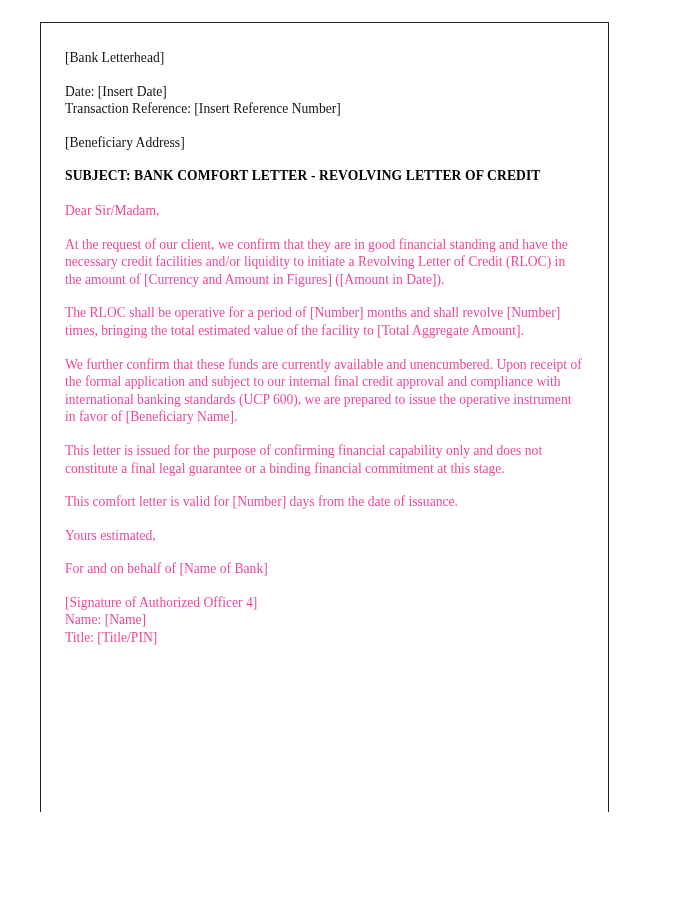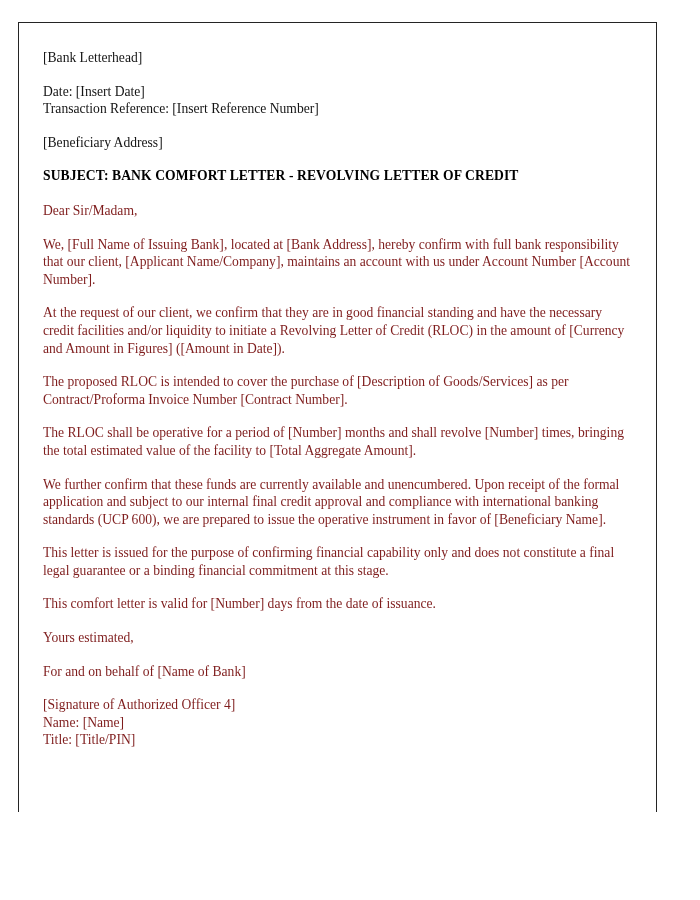--- a/index.html
+++ b/index.html
@@ -10,23 +10,23 @@
   body {
     width: 700px;
     height: 900px;
     overflow: hidden;
     font-family: "Liberation Serif", "DejaVu Serif", serif;
     color: #1a1a1a;
   }
 
   .page-sheet {
     position: absolute;
-    left: 18px;
+    left: 40px;
     top: 22px;
-    width: 639px;   
+    width: 569px;   
     height: 790px;  
     box-sizing: border-box;
     border-left: 1.6px solid #242424;
     border-right: 1.6px solid #242424;
     border-top: 1.6px solid #242424;
     border-bottom: none;
     background: #ffffff;
     overflow: hidden;
   }
 
@@ -52,21 +52,21 @@
     line-height: 17.6px;
     letter-spacing: 0.1px;
     margin: 0 0 17px 0;
     color: #000000;
   }
 
   .para {
     font-size: 13.6px;
     line-height: 17.6px;
     margin: 0 0 16px 0;
-    color: #7f1d1d;
+    color: #ec4899;
   }
 
   .sig-block .line {
     display: block;
   }
 </style>
 </head>
 <body>
 
 <div class="page-sheet">
@@ -82,23 +82,21 @@
     </div>
 
     <div class="block">
       <span class="line">[Beneficiary Address]</span>
     </div>
 
     <div class="subject-line">SUBJECT: BANK COMFORT LETTER - REVOLVING LETTER OF CREDIT</div>
 
     <div class="para">Dear Sir/Madam,</div>
 
-    <div class="para">We, [Full Name of Issuing Bank], located at [Bank Address], hereby confirm with full bank responsibility that our client, [Applicant Name/Company], maintains an account with us under Account Number [Account Number].</div>
     <div class="para">At the request of our client, we confirm that they are in good financial standing and have the necessary credit facilities and/or liquidity to initiate a Revolving Letter of Credit (RLOC) in the amount of [Currency and Amount in Figures] ([Amount in Date]).</div>
-    <div class="para">The proposed RLOC is intended to cover the purchase of [Description of Goods/Services] as per Contract/Proforma Invoice Number [Contract Number].</div>
     <div class="para">The RLOC shall be operative for a period of [Number] months and shall revolve [Number] times, bringing the total estimated value of the facility to [Total Aggregate Amount].</div>
     <div class="para">We further confirm that these funds are currently available and unencumbered. Upon receipt of the formal application and subject to our internal final credit approval and compliance with international banking standards (UCP 600), we are prepared to issue the operative instrument in favor of [Beneficiary Name].</div>
     <div class="para">This letter is issued for the purpose of confirming financial capability only and does not constitute a final legal guarantee or a binding financial commitment at this stage.</div>
     <div class="para">This comfort letter is valid for [Number] days from the date of issuance.</div>
 
     <div class="para">Yours estimated,</div>
 
     <div class="para">For and on behalf of [Name of Bank]</div>
 
     <div class="para sig-block">

